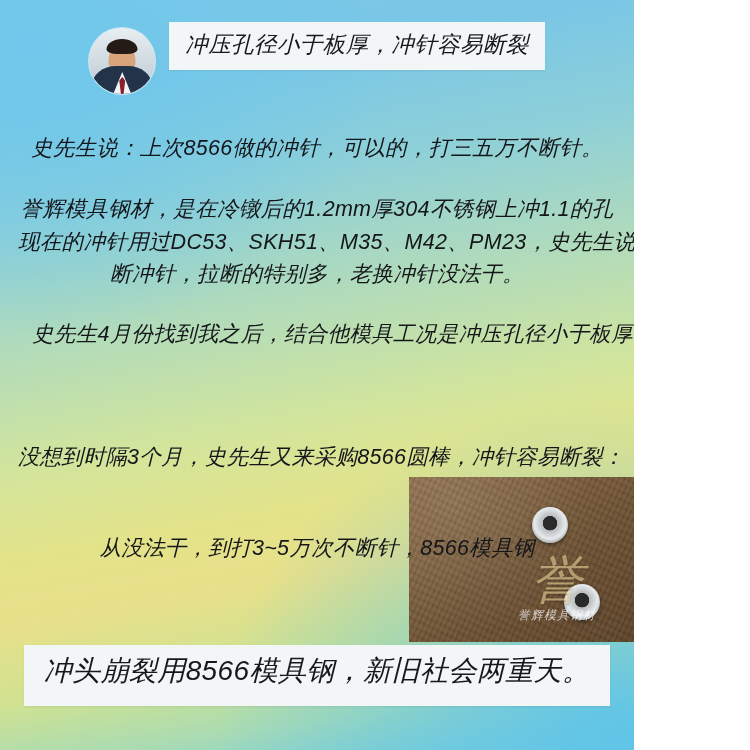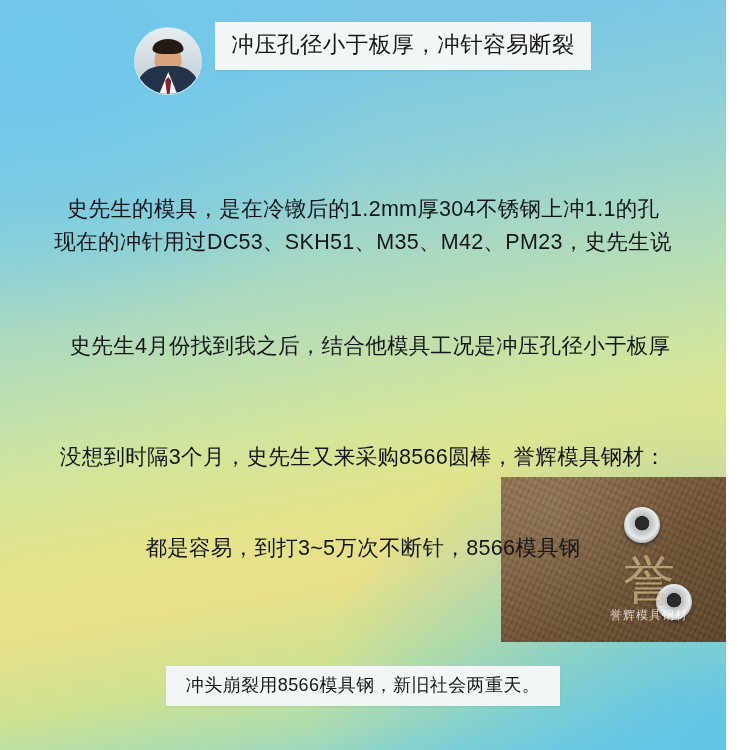--- a/index.html
+++ b/index.html
@@ -7,36 +7,37 @@
     padding: 0;
   }
   body {
     width: 750px;
     height: 750px;
     overflow: hidden;
     font-family: "Liberation Sans", sans-serif;
   }
   #poster {
     position: relative;
-    width: 726px;
+    width: 634px;
     height: 750px;
     background:
       linear-gradient(170deg,
         #7ec8e8 0%,
         #79c6e6 12%,
         #8ed0d8 26%,
         #b4dcb8 42%,
         #d2e59c 55%,
         #e3e38a 65%,
         #e8e08a 73%,
         #cfe291 82%,
         #a8dbb4 90%,
         #7fd0d6 96%,
         #6ec9e4 100%);
     overflow: hidden;
+    font-style: italic;
   }
   
   #poster:before {
     content: "";
     position: absolute;
     left: -120px; top: -80px;
     width: 520px; height: 420px;
     background: radial-gradient(ellipse at 30% 30%, rgba(110,200,235,0.95) 0%, rgba(110,200,235,0.0) 70%);
     pointer-events: none;
   }
@@ -165,22 +166,22 @@
     position: absolute;
     left: 0;
     right: 0;
     bottom: 44px;
     display: flex;
     justify-content: center;
     z-index: 6;
   }
   .footer .banner {
     background: #f3f6f6;
-    padding: 7px 20px 9px 20px;
-    font-size: 18px;
+    padding: 7px 20px 16px 20px;
+    font-size: 28px;
     color: #17181a;
     letter-spacing: 0.4px;
     white-space: nowrap;
     box-shadow: 0 1px 2px rgba(0,0,0,0.07);
   }
 
   
   .photo {
     position: absolute;
     right: 0;
@@ -260,35 +261,39 @@
     <div class="grain"></div>
     <div class="hole h1"></div>
     <div class="hole h2"></div>
   </div>
 
   <div class="watermark">
     <div class="mark">誉</div>
     <div class="wm-text">誉辉模具钢材</div>
   </div>
 
+  <div class="para" style="top:132px;">
+    <div class="line">史先生说：上次8566做的冲针，可以的，打三五万不断针。</div>
+  </div>
 
   <div class="para" style="top:193px;">
-    <div class="line">史先生的模具，是在冷镦后的1.2mm厚304不锈钢上冲1.1的孔</div>
+    <div class="line">誉辉模具钢材，是在冷镦后的1.2mm厚304不锈钢上冲1.1的孔</div>
     <div class="line">现在的冲针用过DC53、SKH51、M35、M42、PM23，史先生说</div>
-  </div>
-
-  <div class="para" style="top:330px;padding-left:32px;">
+    <div class="line">断冲针，拉断的特别多，老换冲针没法干。</div>
+  </div>
+
+  <div class="para" style="top:318px;padding-left:32px;">
     <div class="line">史先生4月份找到我之后，结合他模具工况是冲压孔径小于板厚</div>
   </div>
 
   <div class="para" style="top:441px;">
-    <div class="line">没想到时隔3个月，史先生又来采购8566圆棒，誉辉模具钢材：</div>
+    <div class="line">没想到时隔3个月，史先生又来采购8566圆棒，冲针容易断裂：</div>
   </div>
 
   <div class="para" style="top:532px;">
-    <div class="line">都是容易，到打3~5万次不断针，8566模具钢</div>
+    <div class="line">从没法干，到打3~5万次不断针，8566模具钢</div>
   </div>
 
   <div class="footer">
     <div class="banner">冲头崩裂用8566模具钢，新旧社会两重天。</div>
   </div>
 
 </div>
 
 </body></html>

